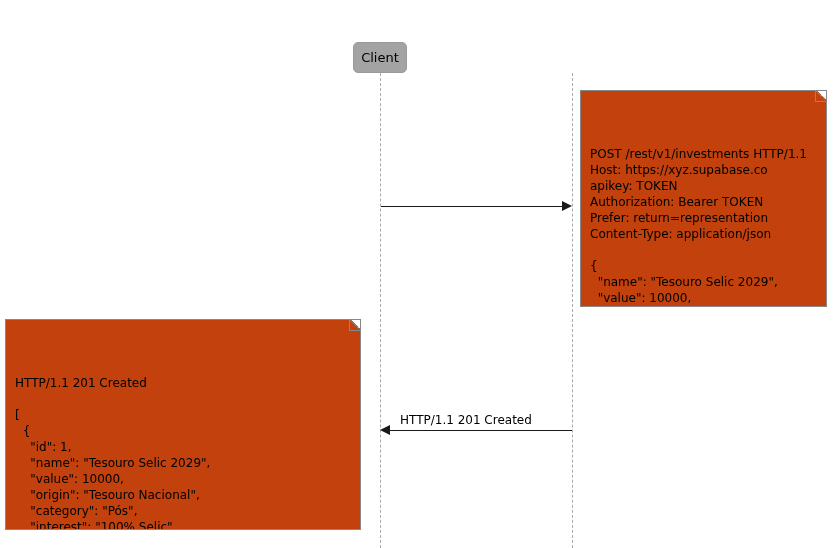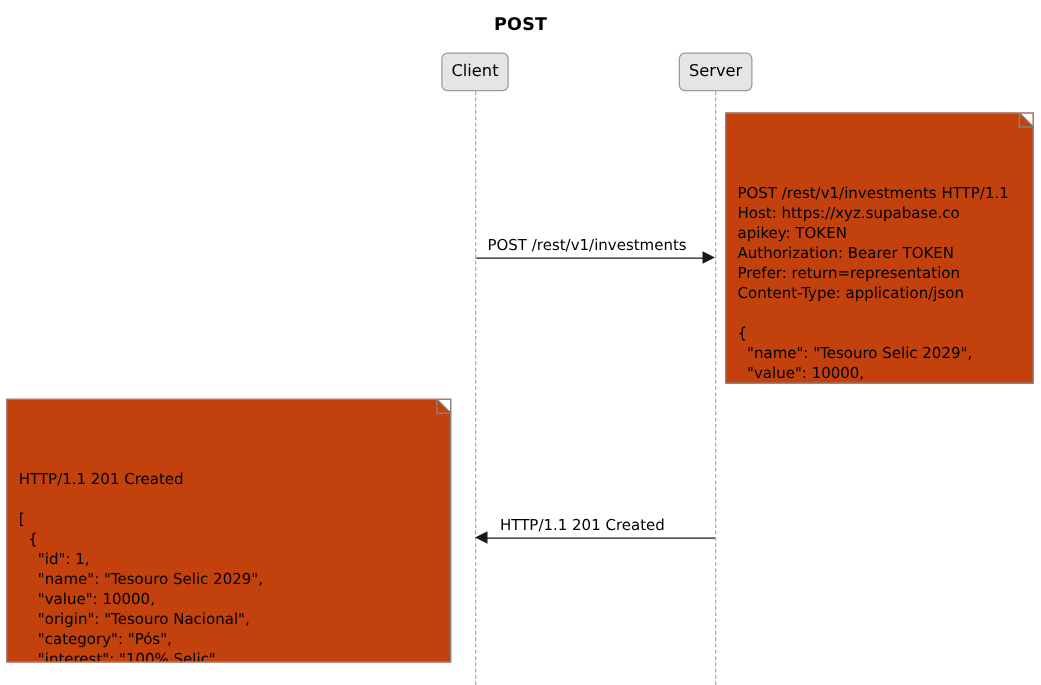--- a/index.html
+++ b/index.html
@@ -38,21 +38,21 @@
   .lifeline {
     position: absolute;
     width: 0;
     border-left: 1px dashed #AAAAAA;
   }
 
   
   .participant {
     position: absolute;
     box-sizing: border-box;
-    background: #e5e5e5;
+    background: #a3a3a3;
     border: 1px solid #9A9A9A;
     border-radius: 5px;
     display: flex;
     align-items: center;
     justify-content: center;
     font-size: 13px;
     line-height: 1;
     white-space: pre;
     color: #000000;
   }
@@ -125,48 +125,45 @@
     line-height: 14px;
     white-space: pre;
     color: #000000;
   }
 </style>
 </head>
 <body>
 
 <div id="diagram">
 
-  <div class="diagram-title">POST</div>
 
   <div class="lifeline" style="left:380px; top:73px; height:475px;"></div>
   <div class="lifeline" style="left:572px; top:73px; height:475px;"></div>
 
   <div class="participant" style="left:353px; top:42px; width:54px; height:31px;">Client</div>
 
-  <div class="participant" style="left:543px; top:42px; width:59px; height:31px;">Server</div>
 
   <div class="note" style="left:580px; top:90px; width:247px; height:217px;">
     <span class="fold"></span>
     <span class="note-text">POST /rest/v1/investments HTTP/1.1
 Host: https://xyz.supabase.co
 apikey: TOKEN
 Authorization: Bearer TOKEN
 Prefer: return=representation
 Content-Type: application/json
 
 {
   "name": "Tesouro Selic 2029",
   "value": 10000,
   "origin": "Tesouro Nacional",
   "category": "Pós",
   "interest": "100% Selic"
 }</span>
   </div>
 
-  <div class="arrow-label" style="left:390px; top:189px;">POST /rest/v1/investments</div>
   <div class="arrow-line" style="left:381px; top:206px; width:182px;"></div>
   <div class="arrow-head right" style="left:562px; top:201px;"></div>
 
   <div class="note" style="left:5px; top:319px; width:356px; height:211px;">
     <span class="fold"></span>
     <span class="note-text">HTTP/1.1 201 Created
 
 [
   {
     "id": 1,

